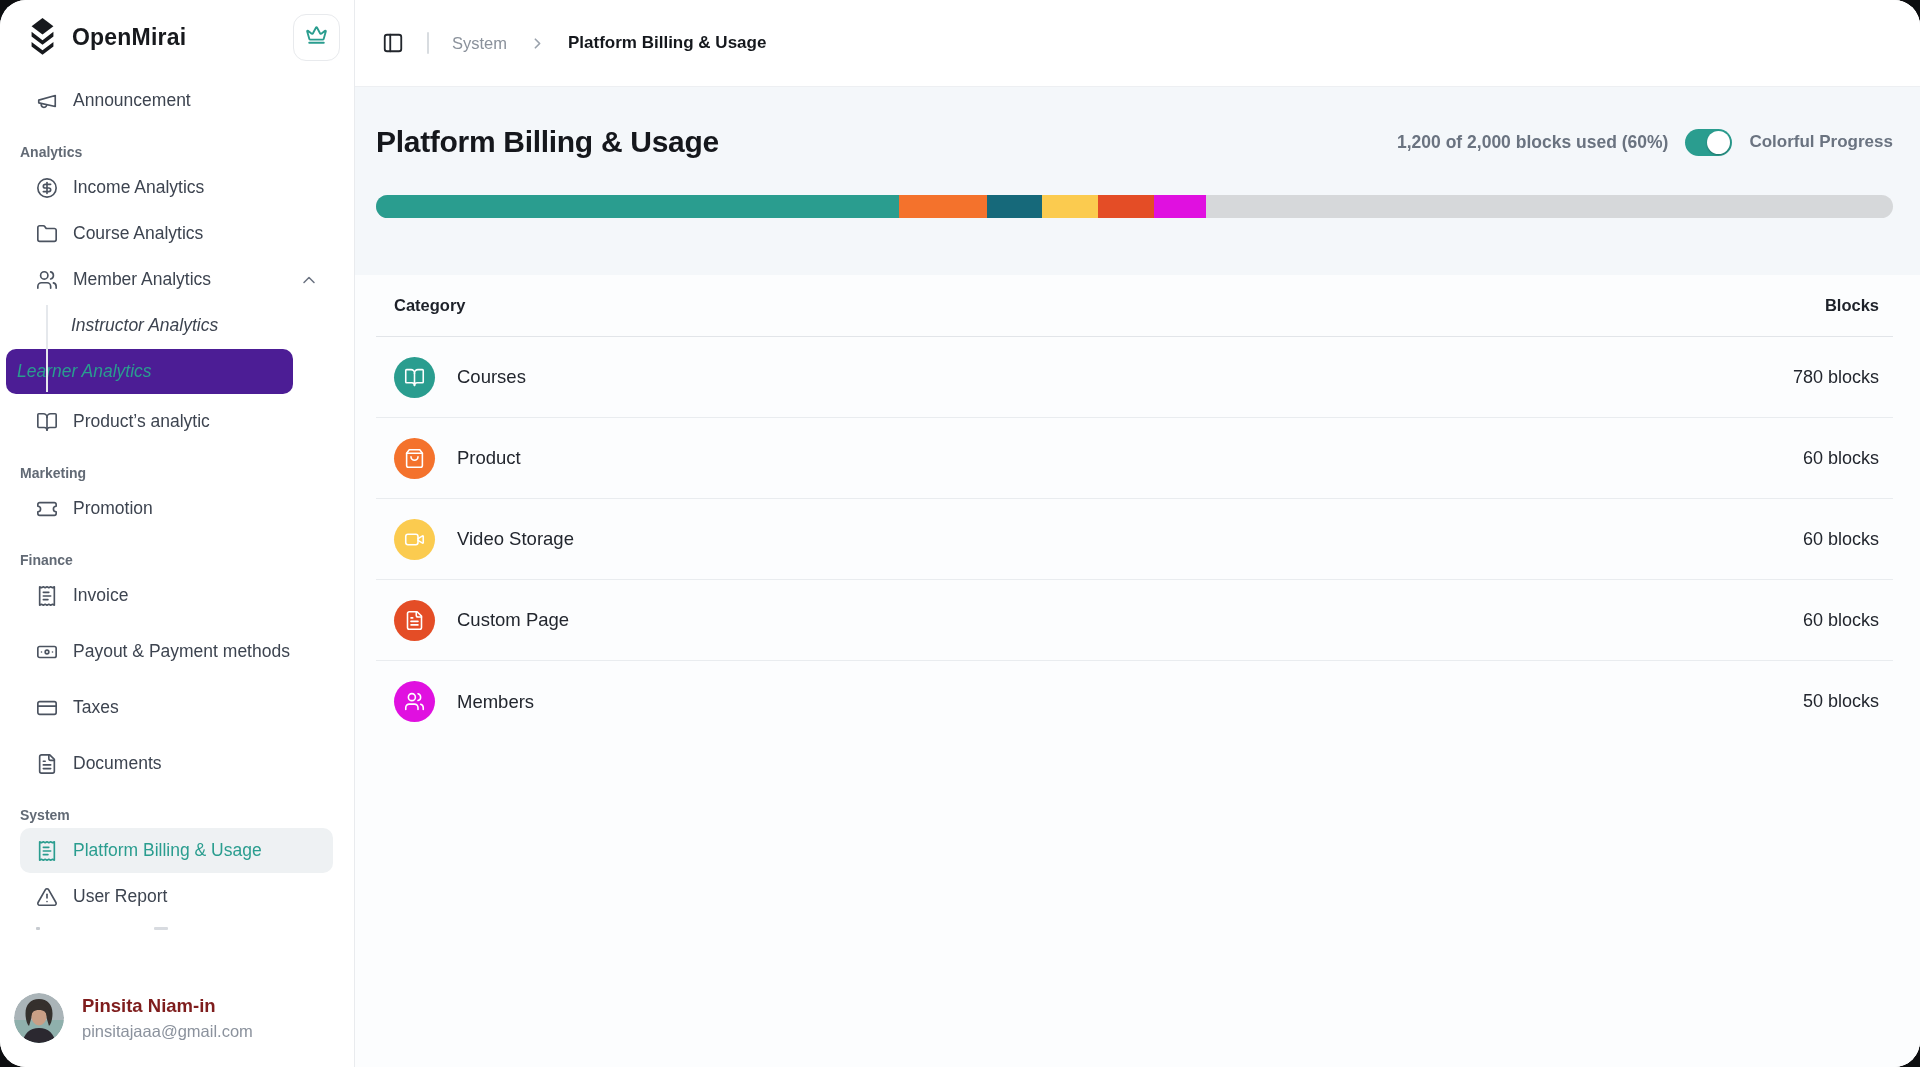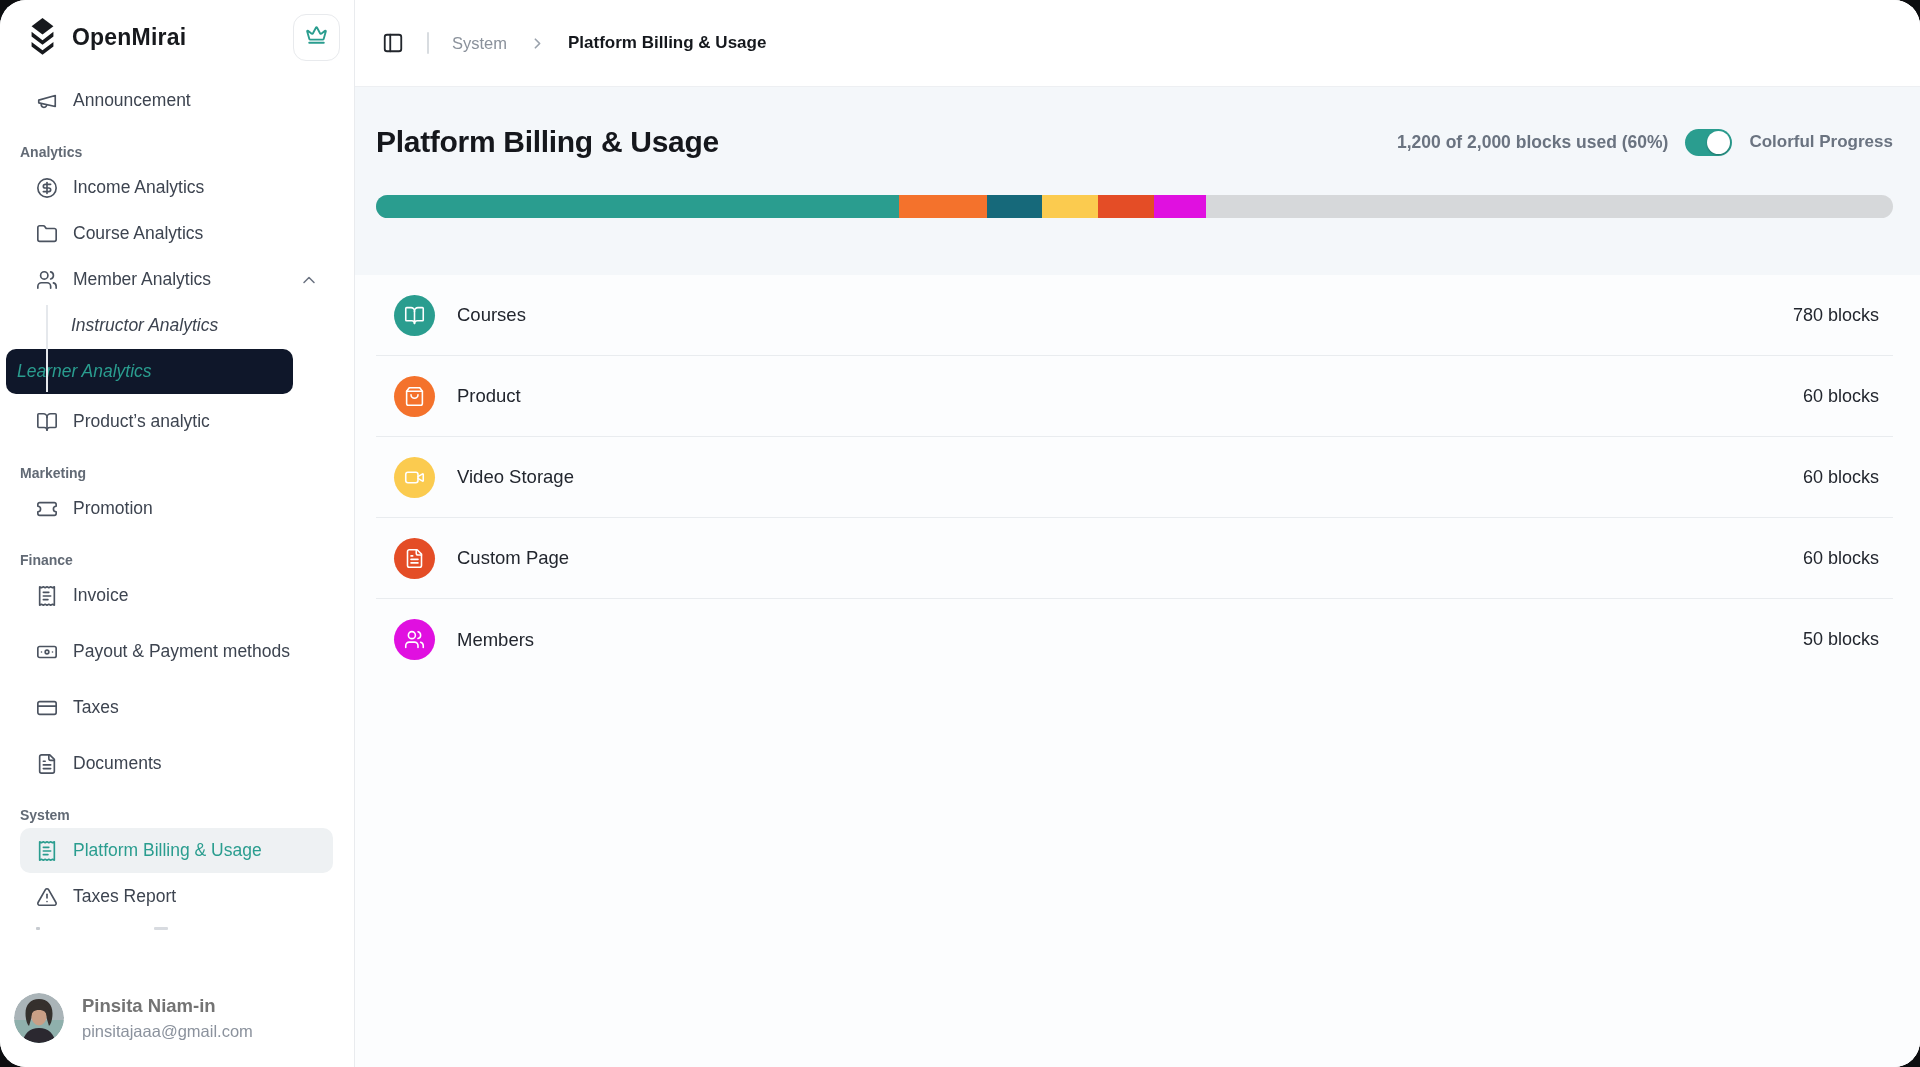--- a/index.html
+++ b/index.html
@@ -50,32 +50,32 @@
     margin:21px 0 5px 20px; font-size:14px; font-weight:600; color:#626a75;
   }
   .sub-list { position:relative; margin-bottom:5px;font-style:italic; }
   .sub-list::before {
     content:''; position:absolute; left:46px; top:2px; bottom:2px; width:2px; background:#e5e8ec;
   }
   .sub-item {
     height:45px; margin:1px 61px 1px 60px; padding-left:11px; border-radius:10px;
     display:flex; align-items:center; font-size:17.5px; color:#3d4450; cursor:pointer;
   }
-  .sub-item.active { background:#0f172a; color:#2a9d8f;margin-left:6px; }
+  .sub-item.active { background:#4c1d95; color:#2a9d8f;margin-left:6px; }
   .sec-finance .nav-item, .sec-marketing .nav-item { margin-bottom:11px; }
   .clipped-row { height:12px; margin-left:36px; position:relative; overflow:hidden; opacity:.55; }
   .clipped-row::before { content:''; position:absolute; top:7px; left:0; width:4px; height:3px; background:#9aa1ab; border-radius:1px; }
   .clipped-row::after  { content:''; position:absolute; top:7px; left:118px; width:14px; height:3px; background:#b9bfc7; border-radius:1px; }
 
   .profile {
     flex:none; margin-top:auto; display:flex; align-items:center; gap:18px;
     padding:16px 20px 24px 14px; cursor:pointer;
   }
   .avatar { display:flex; border-radius:50%; overflow:hidden; }
-  .profile-name { font-size:18.5px; font-weight:700; color:#737373; margin-bottom:5px; }
+  .profile-name { font-size:18.5px; font-weight:700; color:#7f1d1d; margin-bottom:5px; }
   .profile-email { font-size:16.5px; color:#8b929d; }
 
   
   .main { flex:1; display:flex; flex-direction:column; background:#fcfdfe; min-width:0; }
   .topbar {
     height:87px; flex:none; background:#fff; border-bottom:1px solid #edeff2;
     display:flex; align-items:center; padding-left:27px; gap:23px;
   }
   .tb-icon { display:flex; color:#22262c; cursor:pointer; }
   .tb-icon svg { width:22px; height:22px; }
@@ -287,21 +287,21 @@
             <span class="nav-label">Platform Billing &amp; Usage</span>
           </div>
           <div class="nav-item">
             <span class="nav-icon">
               <svg viewBox="0 0 24 24" fill="none" stroke="currentColor" stroke-width="1.8" stroke-linecap="round" stroke-linejoin="round">
                 <path d="m21.73 18-8-14a2 2 0 0 0-3.48 0l-8 14A2 2 0 0 0 4 21h16a2 2 0 0 0 1.73-3Z"></path>
                 <path d="M12 9v4"></path>
                 <path d="M12 17h.01"></path>
               </svg>
             </span>
-            <span class="nav-label">Taxes Report</span>
+            <span class="nav-label">User Report</span>
           </div>
         </div>
         <div class="clipped-row"></div>
       </nav>
 
     <div class="profile">
       <span class="avatar">
         <svg viewBox="0 0 50 50" width="50" height="50">
           <defs>
               <clipPath id="avc">
@@ -361,20 +361,24 @@
           <span class="seg" style="width:34.5%;background:#2a9d8f"></span>
           <span class="seg" style="width:5.8%;background:#f4722c"></span>
           <span class="seg" style="width:3.6%;background:#16697a"></span>
           <span class="seg" style="width:3.7%;background:#fbcb4f"></span>
           <span class="seg" style="width:3.7%;background:#e44d26"></span>
           <span class="seg" style="width:3.4%;background:#e010e0"></span>
         </div>
     </section>
 
     <section class="table">
+      <div class="thead">
+        <span>Category</span>
+        <span>Blocks</span>
+      </div>
       <div id="rows">
           <div class="trow">
             <span class="row-icon" style="background:#2a9d8f">
               <svg viewBox="0 0 24 24" fill="none" stroke="currentColor" stroke-width="1.8" stroke-linecap="round" stroke-linejoin="round">
                 <path d="M12 7v14"></path>
                 <path d="M3 18a1 1 0 0 1-1-1V4a1 1 0 0 1 1-1h5a4 4 0 0 1 4 4 4 4 0 0 1 4-4h5a1 1 0 0 1 1 1v13a1 1 0 0 1-1 1h-6a3 3 0 0 0-3 3 3 3 0 0 0-3-3z"></path>
               </svg>
             </span>
             <span class="row-label">Courses</span>
             <span class="row-value">780 blocks</span>

